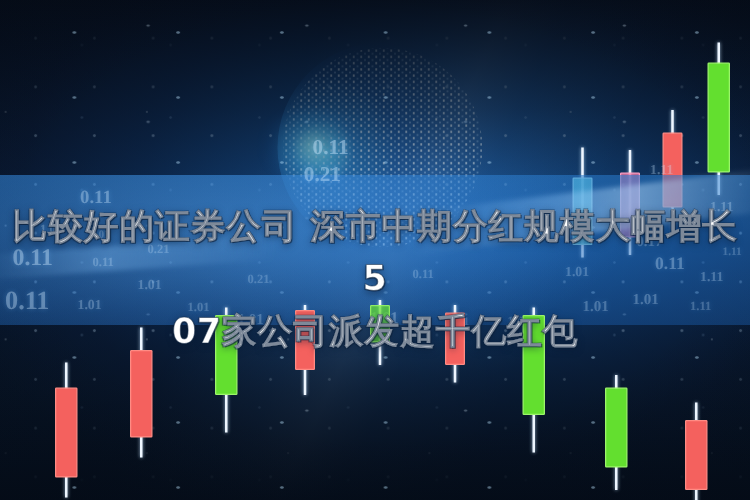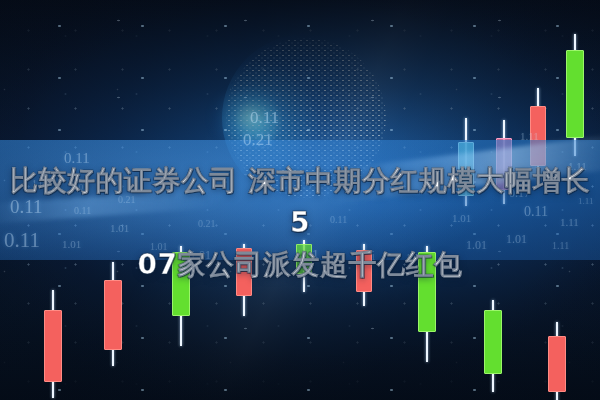--- a/index.html
+++ b/index.html
@@ -124,20 +124,21 @@
   }
 
   
   .num {
     position: absolute;
     font-family: "Liberation Serif", serif;
     color: rgba(205,232,255,0.62);
     white-space: nowrap;
     pointer-events: none;
     text-shadow: 0 0 4px rgba(120,190,255,0.45);
+    font-weight: bold;
   }
 
   
   .candle { position: absolute; }
   .candle .wick {
     position: absolute;
     left: 50%;
     width: 2px;
     margin-left: -1px;
     background: #eef6ff;

